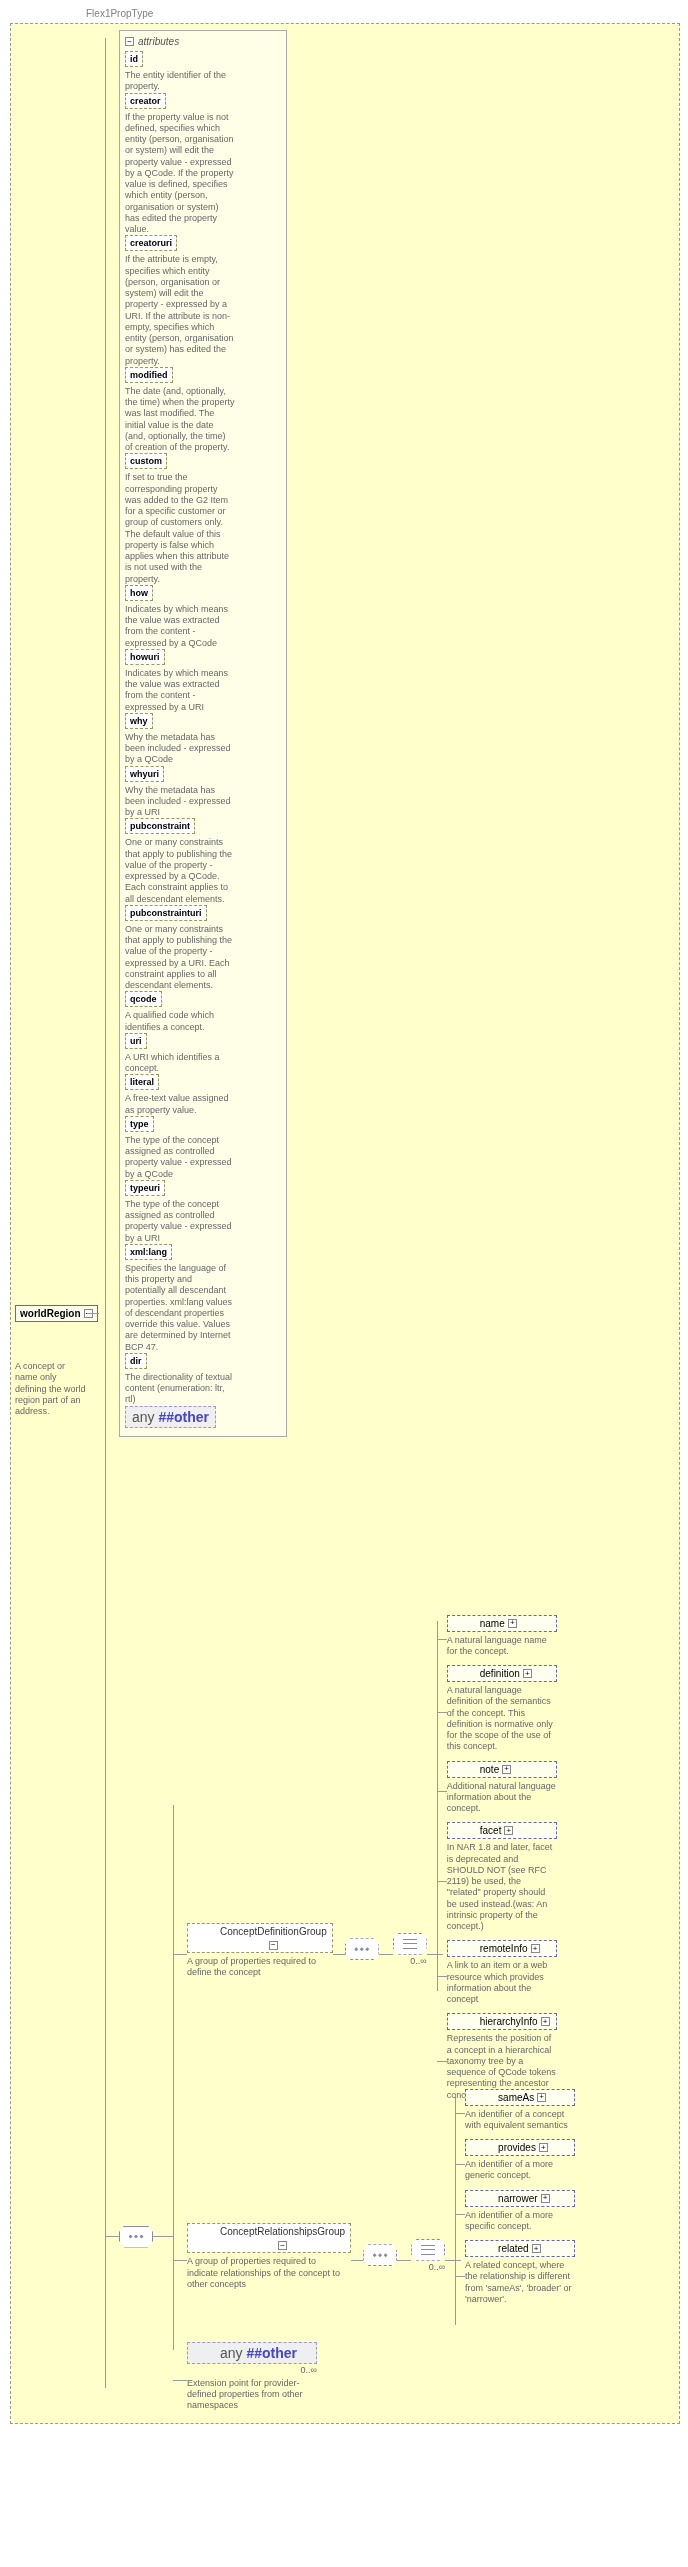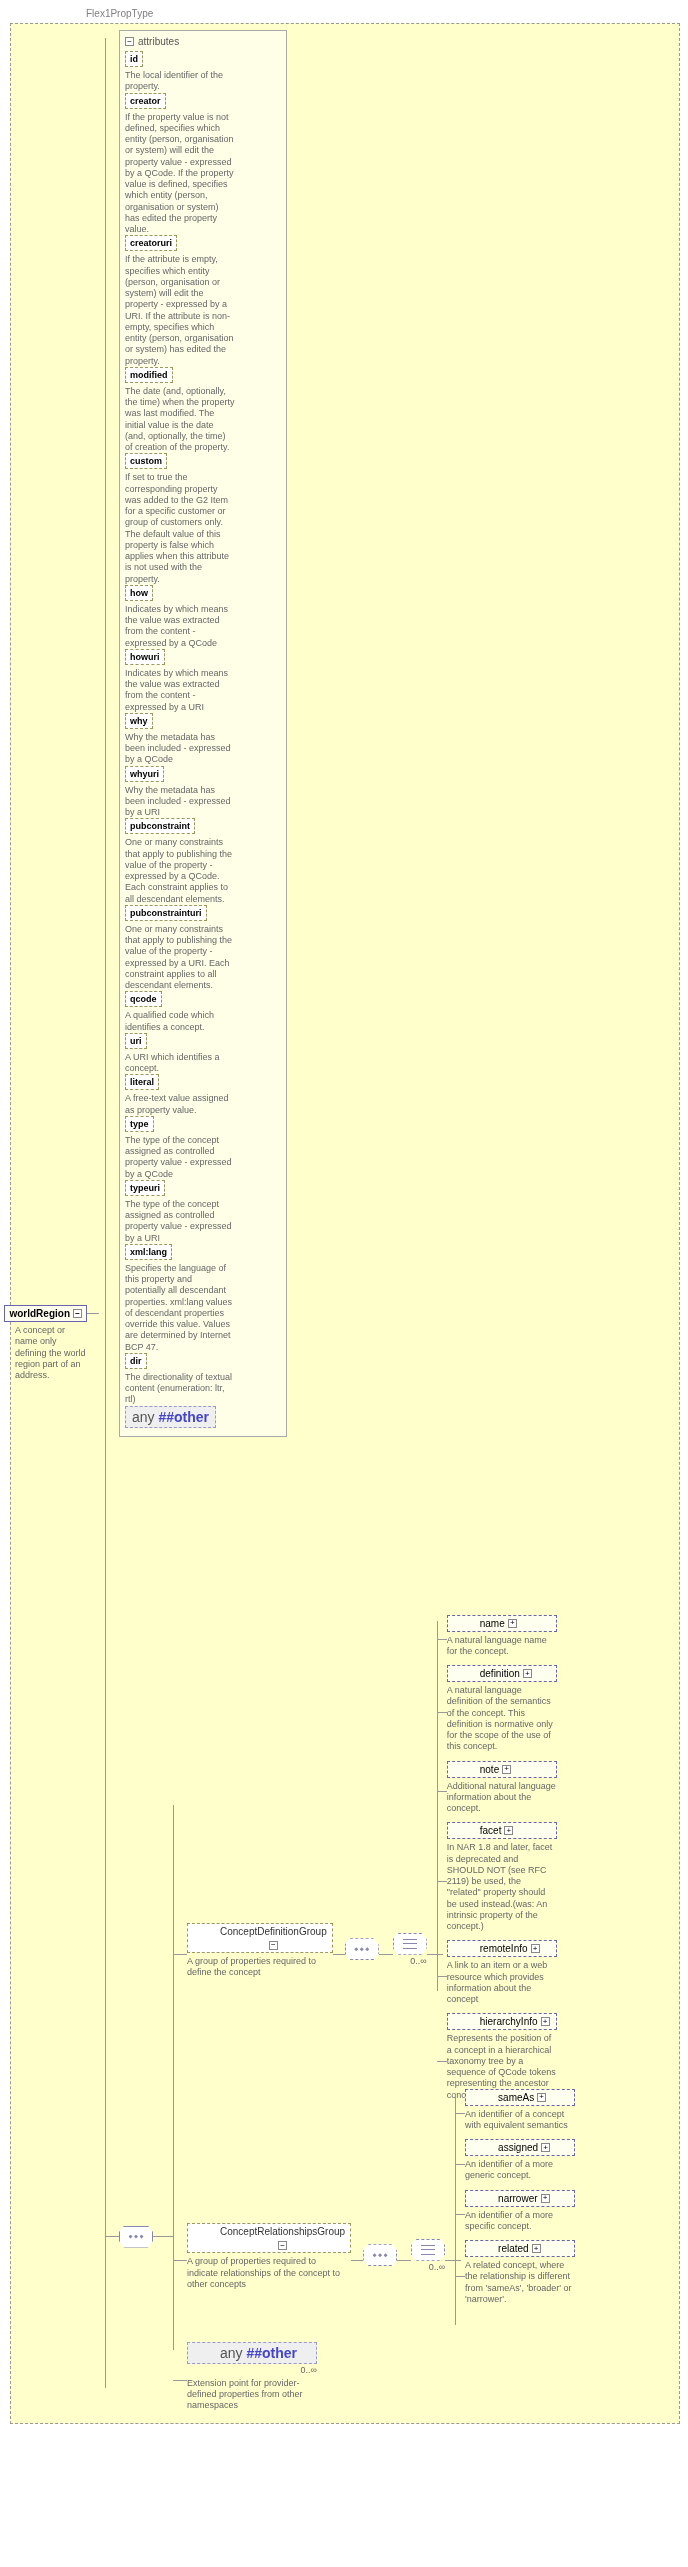--- a/index.html
+++ b/index.html
@@ -23,23 +23,24 @@
     padding: 6px 4px 6px 4px;
     position: relative;
   }
   .main-content {
     display: flex;
     align-items: flex-start;
   }
   .root-col {
     display: flex;
     flex-direction: column;
-    align-items: flex-end;
+    align-items: flex-start;
     margin-top: 1275px;
     width: 72px;
+    gap: 36px;
   }
   .element-box {
     border: 1px solid #6666aa;
     background: #fffff0;
     padding: 2px 4px;
     display: inline-flex;
     align-items: center;
     gap: 3px;
     font-size: 10px;
     white-space: nowrap;
@@ -184,24 +185,24 @@
     <div style="width:12px;border-top:1px solid #999;margin-top:1283px;"></div>
 
     <div class="tree-area">
 
       <div style="position:absolute;left:0;top:8px;height:2350px;border-left:1px solid #999;"></div>
 
       <div style="margin-left:14px;">
         <div class="attributes-box">
           <div class="attr-header">
             <span class="box-btn">−</span>
-            <span style="color:#555">attributes</span>
+            <span style="font-style:italic;color:#555">attributes</span>
           </div>
           <div id="attr-list">
-              <div class="attr-item"><span class="attr-box">id</span><div class="desc">The local identifier of the property.</div></div>
+              <div class="attr-item"><span class="attr-box">id</span><div class="desc">The entity identifier of the property.</div></div>
               <div class="attr-item"><span class="attr-box">creator</span><div class="desc">If the property value is not defined, specifies which entity (person, organisation or system) will edit the property value - expressed by a QCode. If the property value is defined, specifies which entity (person, organisation or system) has edited the property value.</div></div>
               <div class="attr-item"><span class="attr-box">creatoruri</span><div class="desc">If the attribute is empty, specifies which entity (person, organisation or system) will edit the property - expressed by a URI. If the attribute is non-empty, specifies which entity (person, organisation or system) has edited the property.</div></div>
               <div class="attr-item"><span class="attr-box">modified</span><div class="desc">The date (and, optionally, the time) when the property was last modified. The initial value is the date (and, optionally, the time) of creation of the property.</div></div>
               <div class="attr-item"><span class="attr-box">custom</span><div class="desc">If set to true the corresponding property was added to the G2 Item for a specific customer or group of customers only. The default value of this property is false which applies when this attribute is not used with the property.</div></div>
               <div class="attr-item"><span class="attr-box">how</span><div class="desc">Indicates by which means the value was extracted from the content - expressed by a QCode</div></div>
               <div class="attr-item"><span class="attr-box">howuri</span><div class="desc">Indicates by which means the value was extracted from the content - expressed by a URI</div></div>
               <div class="attr-item"><span class="attr-box">why</span><div class="desc">Why the metadata has been included - expressed by a QCode</div></div>
               <div class="attr-item"><span class="attr-box">whyuri</span><div class="desc">Why the metadata has been included - expressed by a URI</div></div>
               <div class="attr-item"><span class="attr-box">pubconstraint</span><div class="desc">One or many constraints that apply to publishing the value of the property - expressed by a QCode. Each constraint applies to all descendant elements.</div></div>
               <div class="attr-item"><span class="attr-box">pubconstrainturi</span><div class="desc">One or many constraints that apply to publishing the value of the property - expressed by a URI. Each constraint applies to all descendant elements.</div></div>
@@ -369,21 +370,21 @@
                       <span>sameAs</span>
                       <span class="box-btn">+</span>
                     </div>
                     <div class="desc">An identifier of a concept with equivalent semantics</div>
                   </div>
                 </div>
                 <div class="child-item flex-row">
                   <div style="width: 10px; border-top: 1px solid rgb(153, 153, 153); margin-top: 8px; margin-left: -6px;"></div>
                   <div class="flex-col">
                     <div class="element-box optional stacked">
-                      <span>assigned</span>
+                      <span>provides</span>
                       <span class="box-btn">+</span>
                     </div>
                     <div class="desc">An identifier of a more generic concept.</div>
                   </div>
                 </div>
                 <div class="child-item flex-row">
                   <div style="width: 10px; border-top: 1px solid rgb(153, 153, 153); margin-top: 8px; margin-left: -6px;"></div>
                   <div class="flex-col">
                     <div class="element-box optional stacked">
                       <span>narrower</span>

